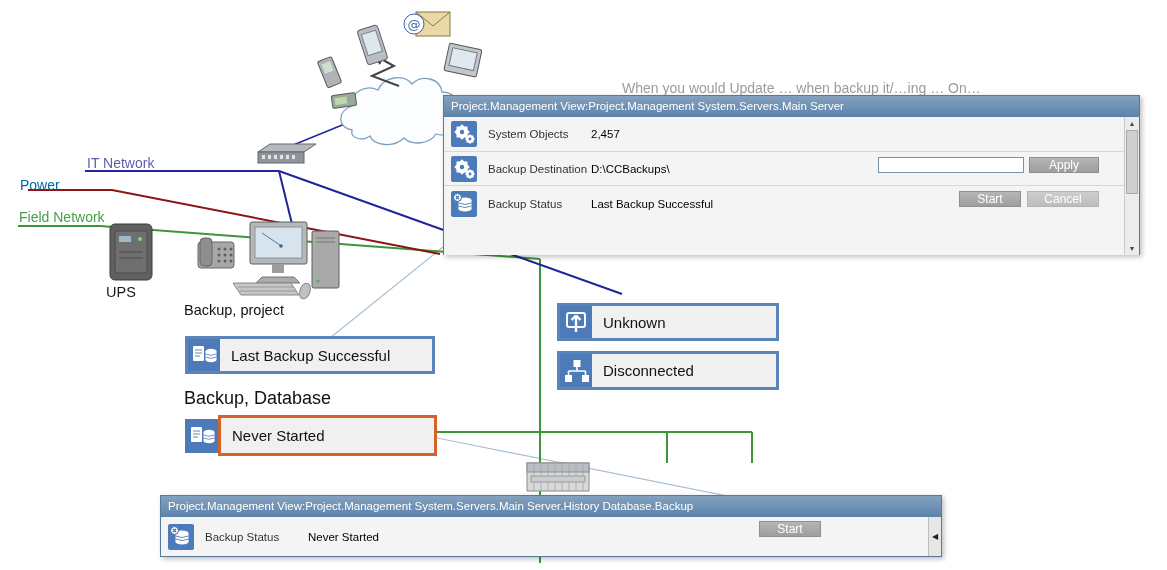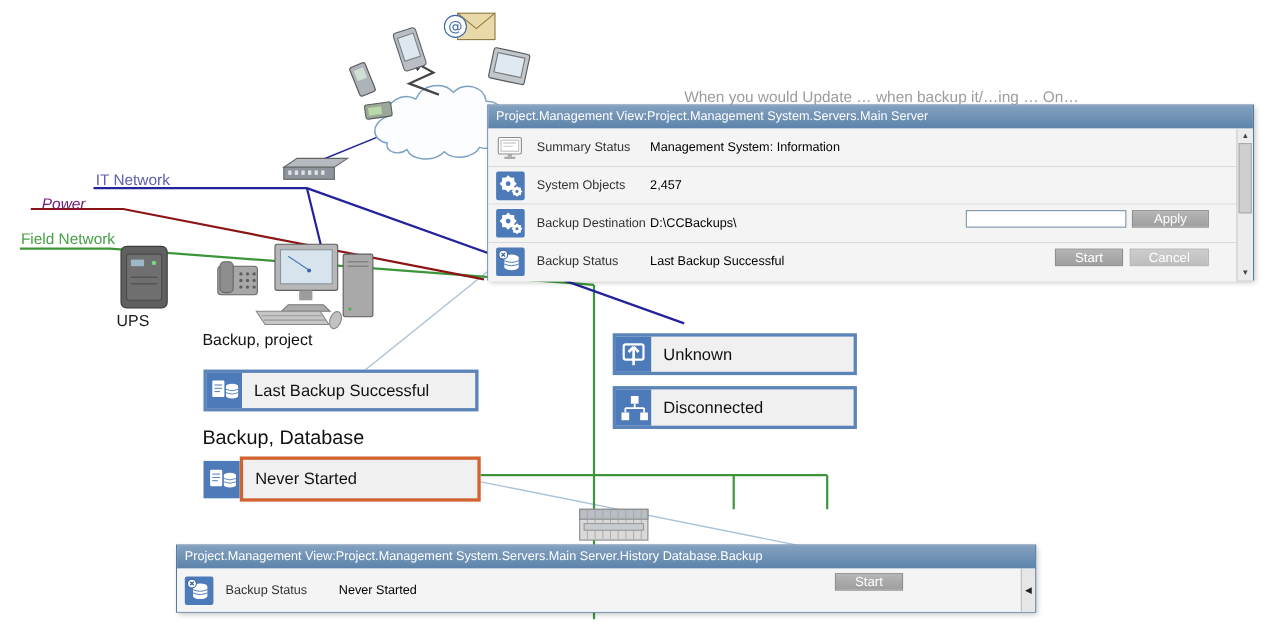--- a/index.html
+++ b/index.html
@@ -181,21 +181,21 @@
           <line x1="569" y1="464" x2="569" y2="490"></line>
         <line x1="576" y1="464" x2="576" y2="490"></line>
           <line x1="583" y1="464" x2="583" y2="490"></line>
       </g>
       <rect x="531" y="476" width="54" height="6" fill="#c8cdd2" stroke="#999"></rect>
     </g>
   </svg>
 
   <div class="annotation">When you would Update … when backup it/…ing … On…</div>
   <div class="dlabel" style="left:87px;top:155px;color:#5d5dae;">IT Network</div>
-  <div class="dlabel" style="left:38px;top:177px;color:#701a75;font-style:italic;">Power</div>
+  <div class="dlabel" style="left:20px;top:177px;color:#0369a1;">Power</div>
   <div class="dlabel" style="left:19px;top:209px;color:#46a046;">Field Network</div>
   <div class="dlabel" style="left:106px;top:284px;color:#1a1a1a;font-size:14.5px;">UPS</div>
   <div class="dlabel" style="left:184px;top:302px;color:#111;font-size:14.5px;">Backup, project</div>
   <div class="dlabel" style="left:184px;top:388px;color:#111;font-size:18px;">Backup, Database</div>
 
   <div class="widget" style="left:185px;top:336px;width:250px;height:38px;">
     <span class="wicon">
       <svg width="32" height="32" viewBox="0 0 32 32">
         <rect x="5" y="7" width="11" height="15" rx="1" fill="#fff"></rect>
         <line x1="7" y1="11" x2="14" y2="11" stroke="#4d7ab8" stroke-width="0.9"></line>
@@ -247,34 +247,20 @@
       </svg>
     </span>
     <span class="wtext">Disconnected</span>
   </div>
 
   <div class="panel" style="left:443px;top:95px;width:697px;height:160px;">
     <div class="panel-header">Project.Management View:Project.Management System.Servers.Main Server</div>
     <div class="panel-body" style="height:138px;">
       <div class="rows">
 
-        <div class="prow">
-          <span class="ricon">
-            <svg width="26" height="26" viewBox="0 0 26 26">
-              <rect x="2" y="4" width="21" height="15" rx="1.5" fill="#fbfbfb" stroke="#8d8d8d"></rect>
-              <rect x="4.5" y="6.5" width="16" height="10" fill="#fff" stroke="#c4c4c4"></rect>
-              <line x1="6.5" y1="9" x2="18" y2="9" stroke="#b9b9b9"></line>
-              <line x1="6.5" y1="12" x2="15" y2="12" stroke="#cfcfcf"></line>
-              <rect x="10.5" y="19" width="4" height="2.5" fill="#a9a9a9"></rect>
-              <rect x="7.5" y="21.5" width="10" height="2" fill="#a9a9a9"></rect>
-            </svg>
-          </span>
-          <span class="rlabel">Summary Status</span>
-          <span class="rvalue">Management System: Information</span>
-        </div>
 
         <div class="prow">
           <span class="ricon iconsq">
             <svg width="26" height="26" viewBox="0 0 26 26">
               <rect x="5.5" y="5.5" width="11" height="11" fill="#fff"></rect>
               <rect x="5.5" y="5.5" width="11" height="11" fill="#fff" transform="rotate(45 11 11)"></rect>
               <circle cx="11" cy="11" r="5.5" fill="#fff"></circle>
               <circle cx="11" cy="11" r="2.2" fill="#4d7ab8"></circle>
               <rect x="15.5" y="14.5" width="7" height="7" fill="#fff"></rect>
               <rect x="15.5" y="14.5" width="7" height="7" fill="#fff" transform="rotate(45 19 18)"></rect>

